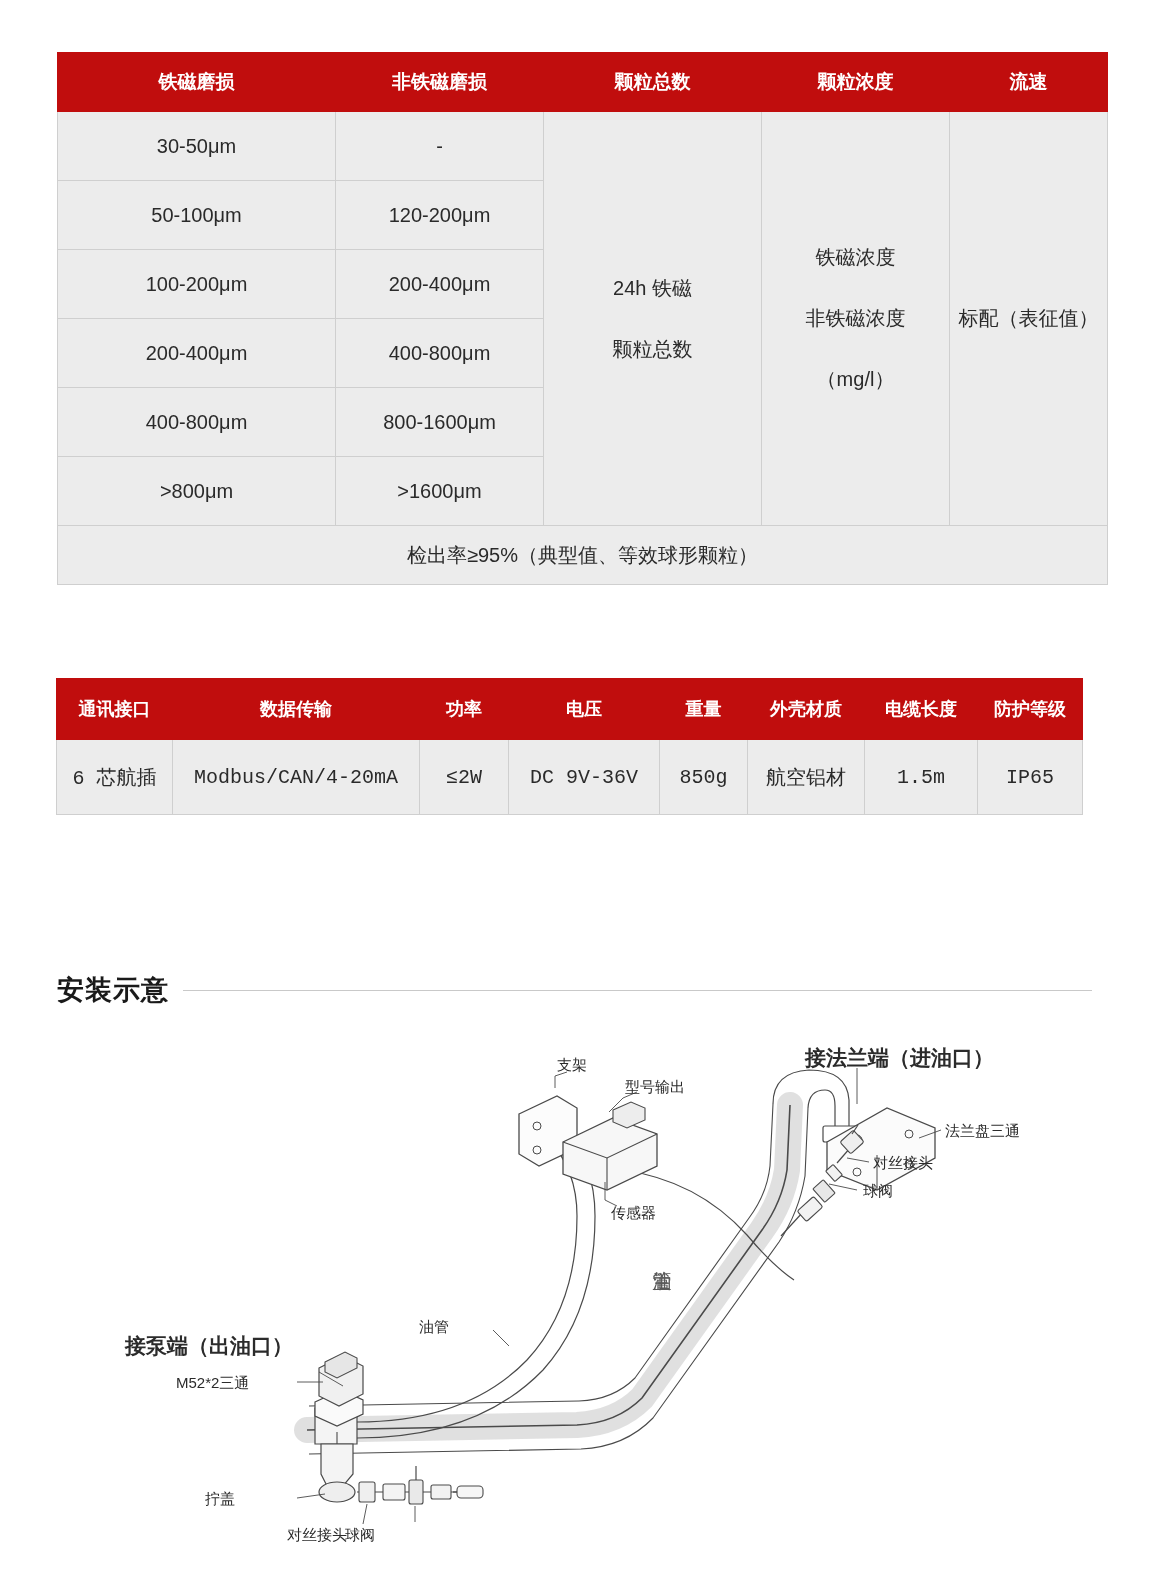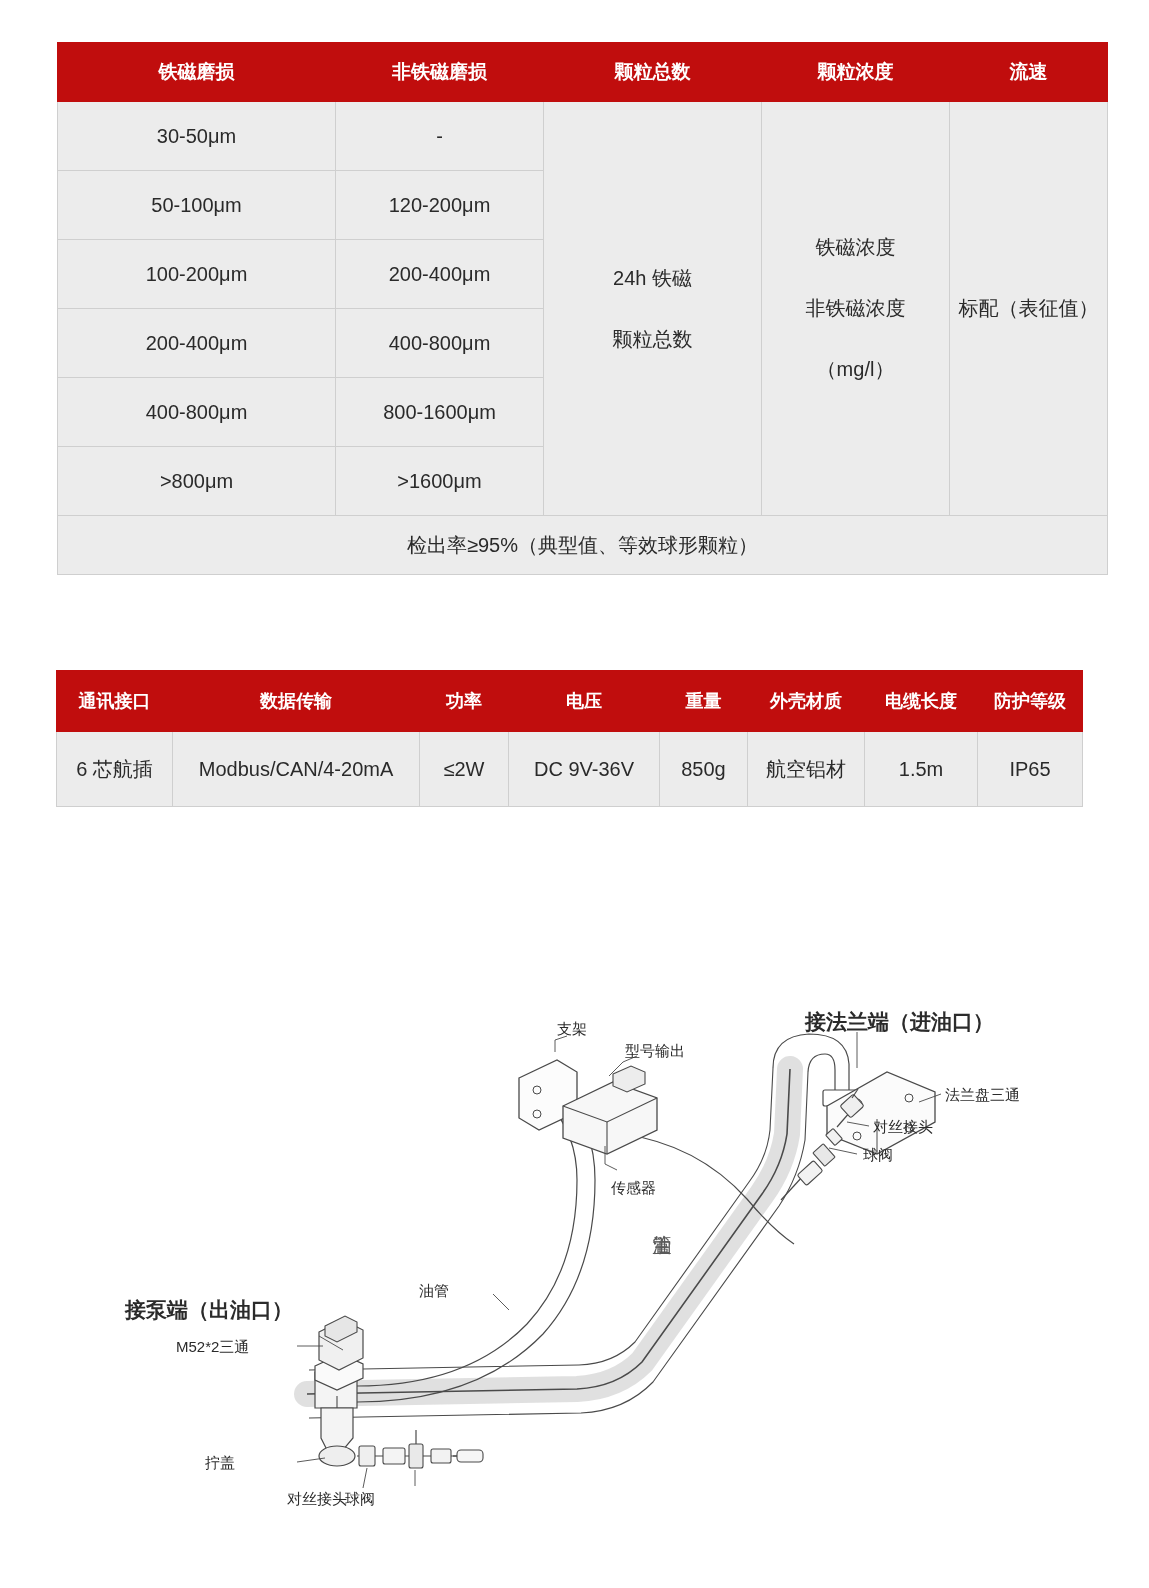--- a/index.html
+++ b/index.html
@@ -55,21 +55,21 @@
 
   
   #spec-wrap {
     position: absolute;
     left: 57px;
     top: 30px;
     width: 1035px;
   }
   #spec-table {
     width: 1035px;
-    margin-top: 12px;
+    margin-top: 22px;
   }
   #spec-table th {
     height: 56px;
     font-size: 19px;
   }
   #spec-table td {
     height: 66px;
     font-size: 20px;
     font-weight: 300;
   }
@@ -80,22 +80,23 @@
 
   
   #elec-wrap {
     position: absolute;
     left: 50px;
     top: 640px;
     width: 1042px;
   }
   #elec-table {
     width: 1002px;
-    margin-top: 30px;
+    margin-top: 38px;
     margin-left: 6px;
+    font-family: Liberation Mono, monospace;
   }
   #elec-table th {
     height: 58px;
     font-size: 18px;
   }
   #elec-table td {
     height: 72px;
     font-size: 20px;
     font-weight: 300;
   }
@@ -213,20 +214,24 @@
         <td>850g</td>
         <td>航空铝材</td>
         <td>1.5m</td>
         <td>IP65</td>
       </tr>
     </tbody>
   </table>
 </div>
 
 <div id="install-wrap">
+  <div class="section-head">
+    <div class="title">安装示意</div>
+    <div class="rule"></div>
+  </div>
 
   <div id="diagram">
     <svg width="1035" height="560" viewBox="0 0 1035 560">
       <g fill="none" stroke="#4a4a4a" stroke-width="1.4">
 
         <path d="M 250 400 L 520 395 Q 560 393 585 368 L 705 200 Q 725 172 730 140 L 733 75" stroke="#555" stroke-width="26" fill="none" stroke-linecap="round" opacity="0.18"></path>
         <path d="M 250 400 L 520 395 Q 560 393 585 368 L 705 200 Q 725 172 730 140 L 733 75" stroke="#4a4a4a" stroke-width="1.6" fill="none"></path>
         <path d="M 252 376 L 522 371 Q 556 370 578 348 L 692 188 Q 710 164 713 136 L 716 74" stroke="#4a4a4a" stroke-width="1.1" fill="none"></path>
         <path d="M 252 424 L 524 419 Q 568 417 596 388 L 722 212 Q 742 182 748 146 L 751 78" stroke="#4a4a4a" stroke-width="1.1" fill="none"></path>
 
@@ -294,21 +299,21 @@
         <path d="M 268 464 L 240 468" stroke-width="0.9"></path>
         <path d="M 310 474 L 306 494" stroke-width="0.9"></path>
         <path d="M 358 476 L 358 492" stroke-width="0.9"></path>
         <path d="M 286 356 L 262 342" stroke-width="0.9"></path>
       </g>
 
     </svg>
 
     <div class="dlabel sm" style="left:500px; top:26px;">支架</div>
     <div class="dlabel sm" style="left:568px; top:48px;">型号输出</div>
-    <div class="dlabel sm" style="left:554px; top:185px;">传感器</div>
+    <div class="dlabel sm" style="left:554px; top:174px;">传感器</div>
 
     <div class="dlabel big" style="left:748px; top:14px;">接法兰端（进油口）</div>
     <div class="dlabel sm" style="left:888px; top:92px;">法兰盘三通</div>
     <div class="dlabel sm" style="left:816px; top:124px;">对丝接头</div>
     <div class="dlabel sm" style="left:806px; top:152px;">球阀</div>
 
     <div class="dlabel sm" style="left:362px; top:288px;">油管</div>
     <div class="dlabel big" style="left:68px; top:302px;">接泵端（出油口）</div>
     <div class="dlabel sm" style="left:119px; top:344px;">M52*2三通</div>
     <div class="dlabel sm" style="left:148px; top:460px;">拧盖</div>

